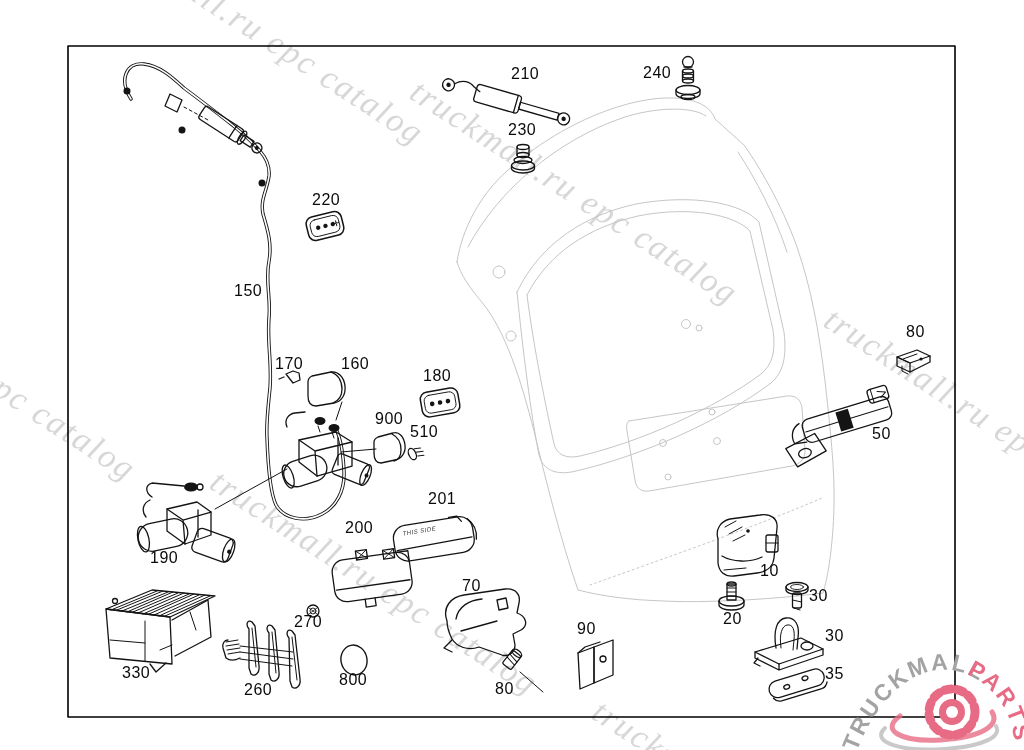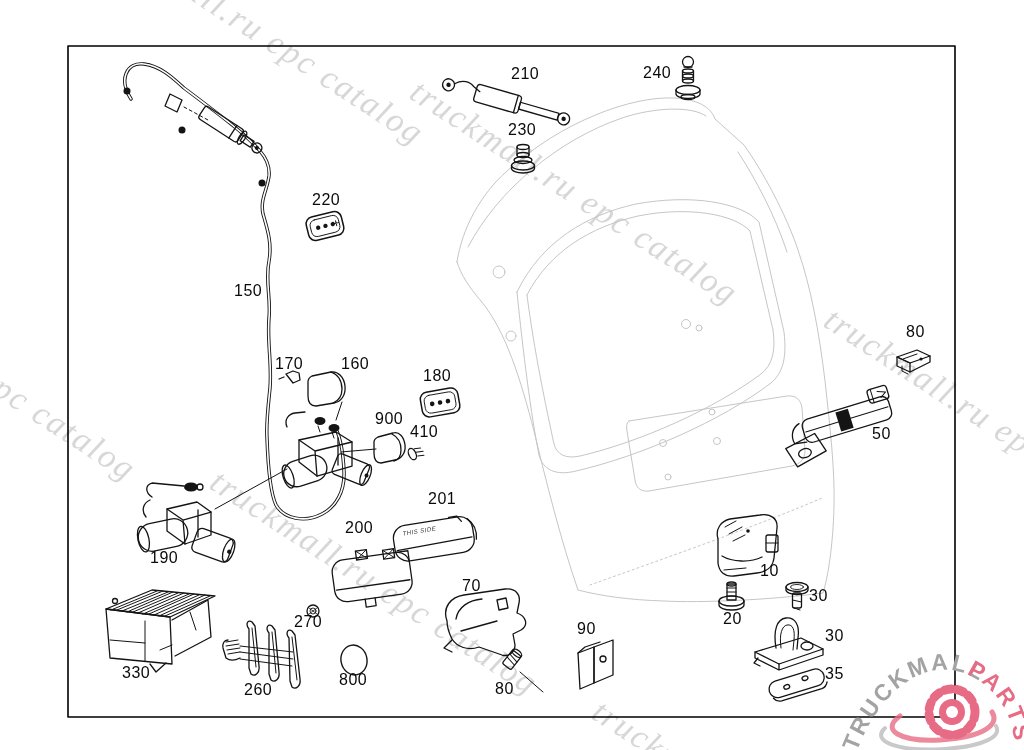--- a/index.html
+++ b/index.html
@@ -328,21 +328,21 @@
   <div id="labels-layer">
       <span class="part-label" style="left: 511px; top: 66px;">210</span>
       <span class="part-label" style="left: 643px; top: 65px;">240</span>
       <span class="part-label" style="left: 508px; top: 122px;">230</span>
       <span class="part-label" style="left: 312px; top: 192px;">220</span>
       <span class="part-label" style="left: 234px; top: 283px;">150</span>
       <span class="part-label" style="left: 275px; top: 356px;">170</span>
       <span class="part-label" style="left: 309px; top: 356px; margin-left: 32px;">160</span>
       <span class="part-label" style="left: 423px; top: 368px;">180</span>
       <span class="part-label" style="left: 375px; top: 411px;">900</span>
-      <span class="part-label" style="left: 410px; top: 424px;">410</span>
+      <span class="part-label" style="left: 410px; top: 424px;">510</span>
       <span class="part-label" style="left: 906px; top: 324px;">80</span>
       <span class="part-label" style="left: 865px; top: 426px; margin-left: 7px;">50</span>
       <span class="part-label" style="left: 428px; top: 491px;">201</span>
       <span class="part-label" style="left: 345px; top: 520px;">200</span>
       <span class="part-label" style="left: 150px; top: 550px;">190</span>
       <span class="part-label" style="left: 760px; top: 563px;">10</span>
       <span class="part-label" style="left: 809px; top: 588px;">30</span>
       <span class="part-label" style="left: 723px; top: 611px;">20</span>
       <span class="part-label" style="left: 825px; top: 628px;">30</span>
       <span class="part-label" style="left: 825px; top: 666px;">35</span>

